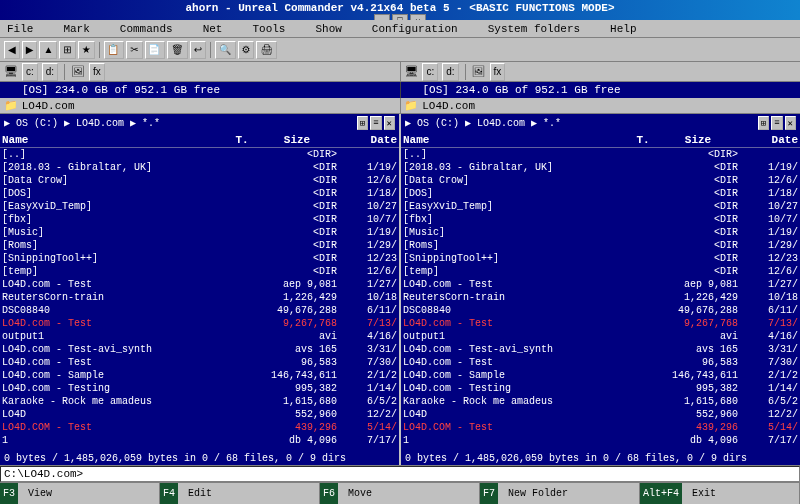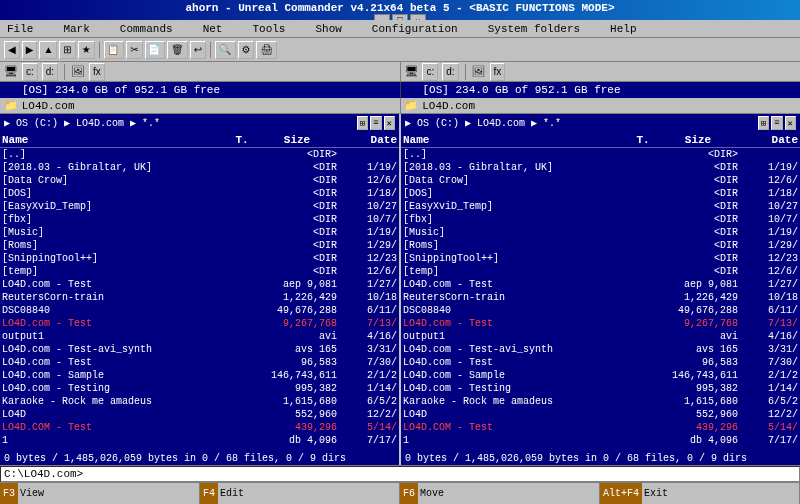--- a/index.html
+++ b/index.html
@@ -244,30 +244,30 @@
     }
     .fkey {
       flex: 1;
       display: flex;
       align-items: center;
       border-right: 1px solid #808080;
       font-size: 10px;
       cursor: pointer;
     }
     .fkey-num {
-      background: #a16207;
+      background: #14532d;
       color: white;
       padding: 2px 3px;
       height: 100%;
       display: flex;
       align-items: center;
       font-size: 10px;
     }
     .fkey-label {
-      padding: 0 2px;
+      padding: 0 10px;
       font-size: 10px;
       white-space: nowrap;
     }
     .panel-path-label {
       font-size: 10px;
     }
     .panel-icons {
       display: flex;
       gap: 2px;
       align-items: center;
@@ -705,16 +705,20 @@
   </div>
   <div class="fkey">
     <span class="fkey-num">F4</span>
     <span class="fkey-label">Edit</span>
   </div>
   <div class="fkey">
     <span class="fkey-num">F6</span>
     <span class="fkey-label">Move</span>
   </div>
   <div class="fkey">
+    <span class="fkey-num">F7</span>
+    <span class="fkey-label">New Folder</span>
+  </div>
+  <div class="fkey">
     <span class="fkey-num">Alt+F4</span>
     <span class="fkey-label">Exit</span>
   </div>
 </div>
 
 </body></html>

